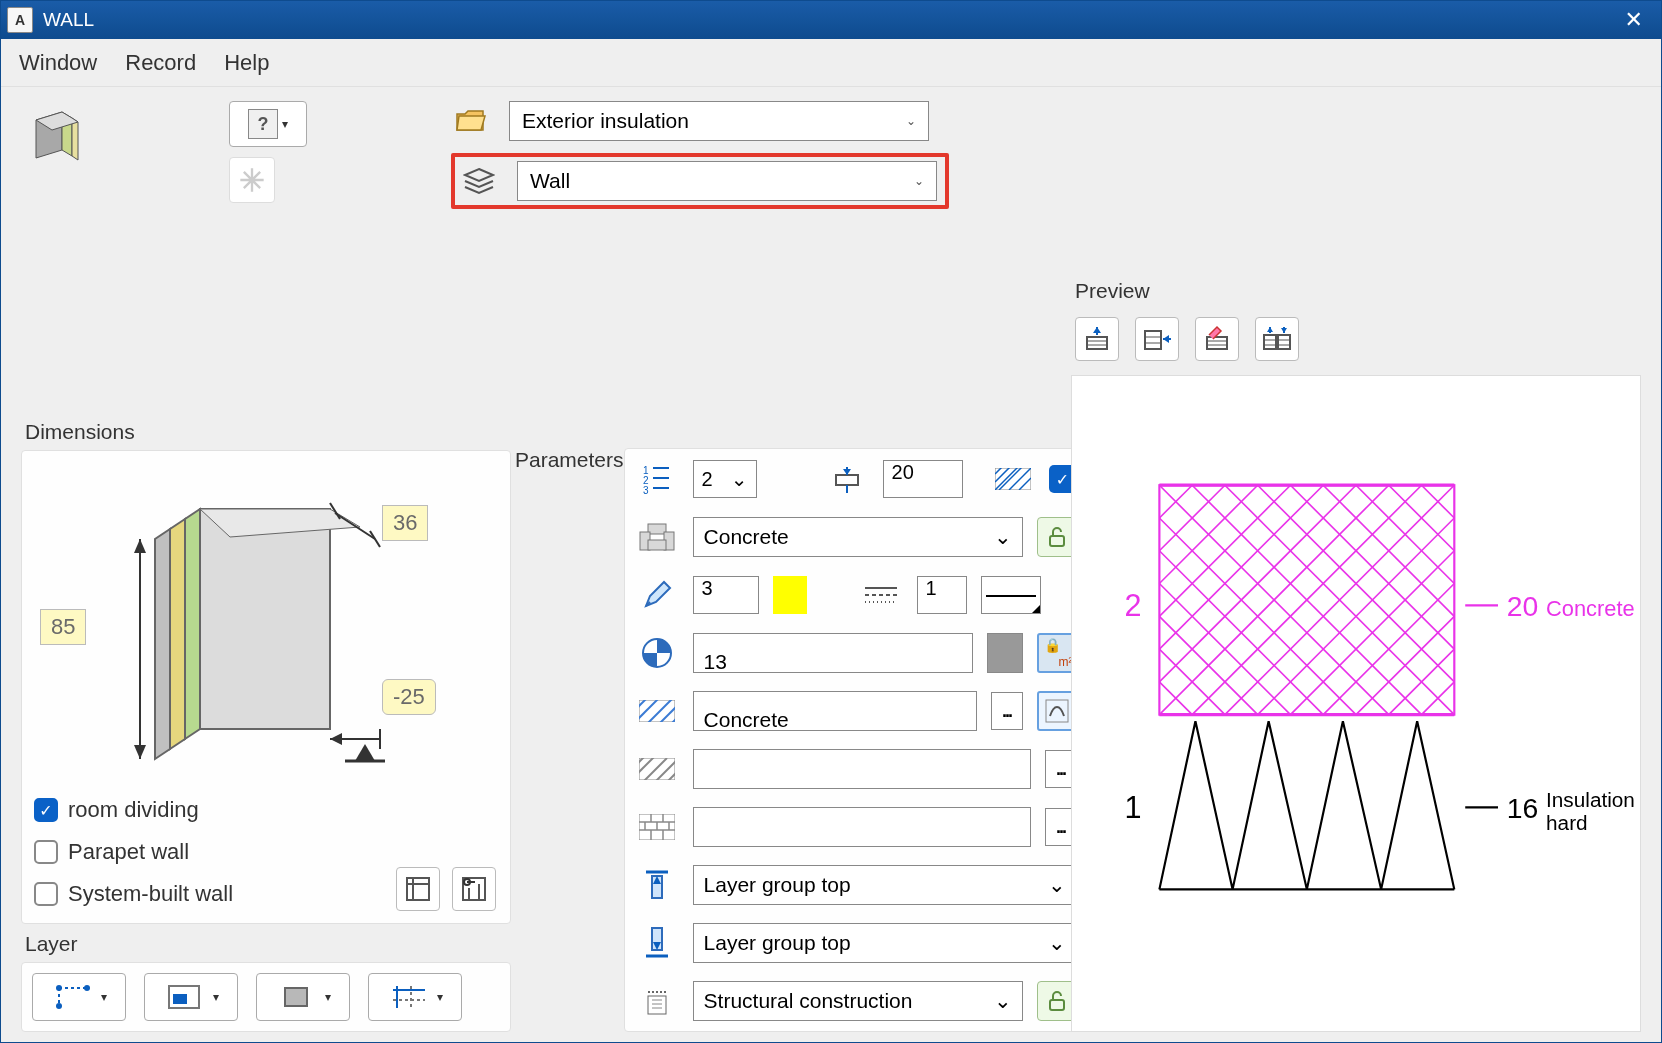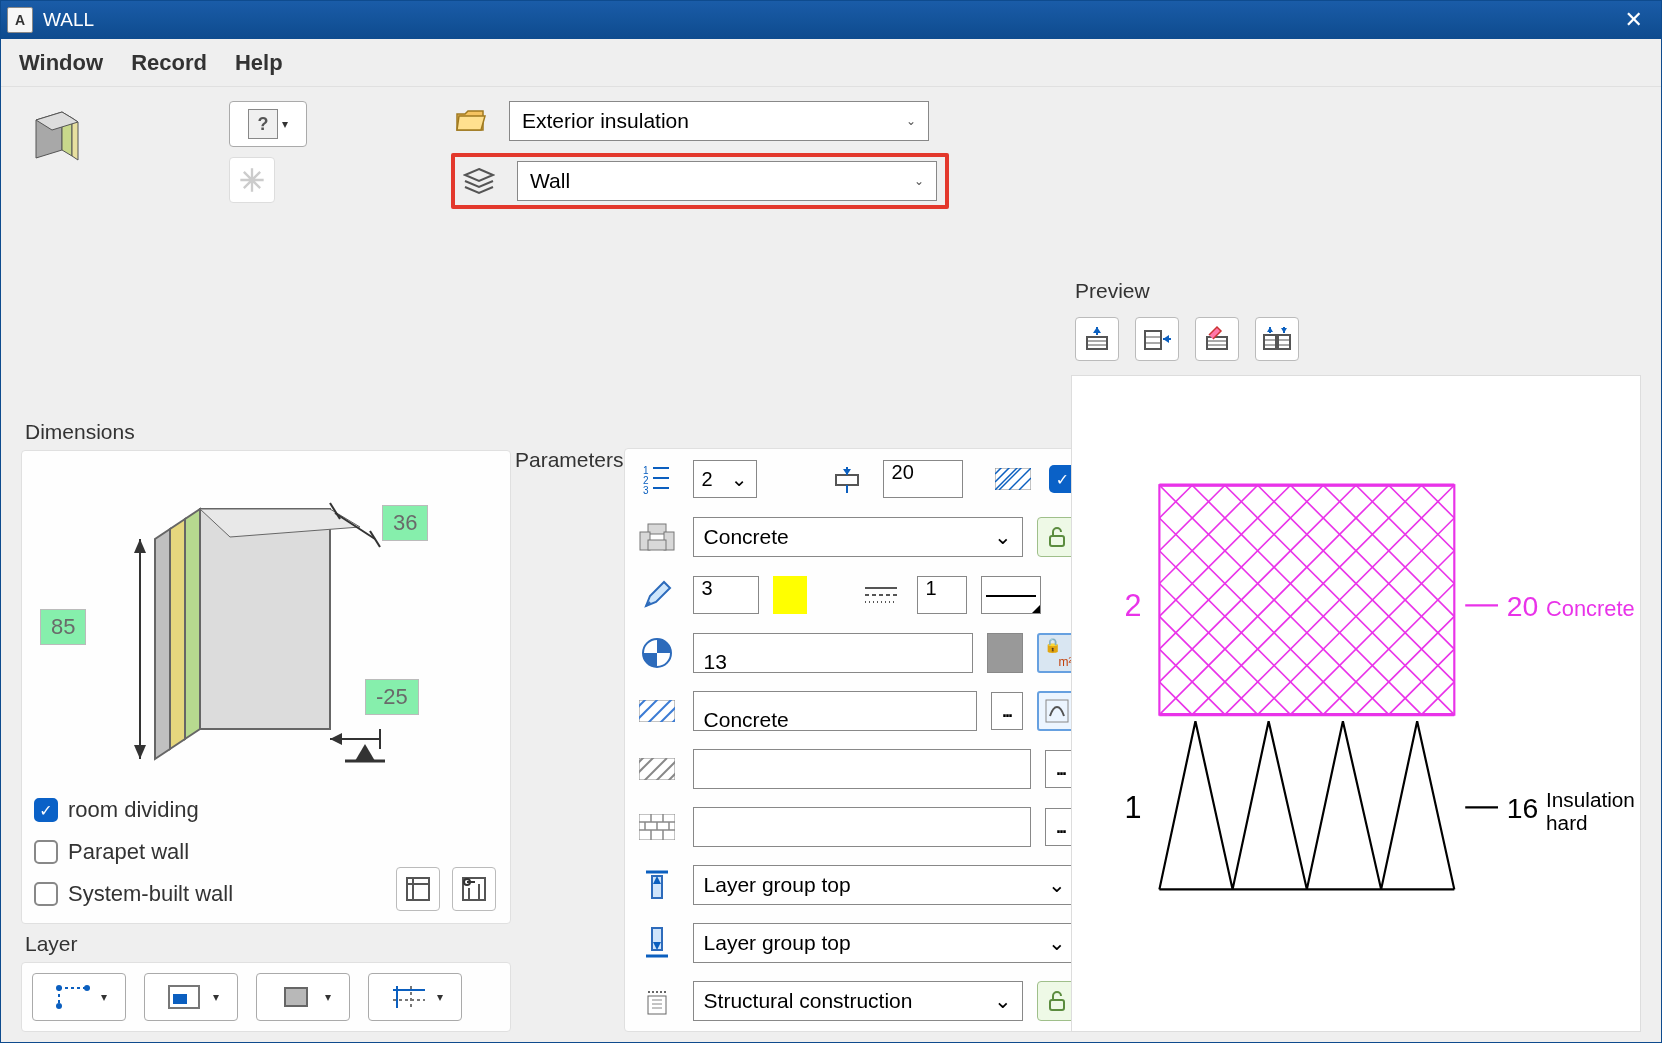--- a/index.html
+++ b/index.html
@@ -8,21 +8,21 @@
 .window { width: 1662px; height: 1043px; border: 1px solid #0e4b8e; display: flex; flex-direction: column; }
 
 
 .titlebar { height: 38px; background: linear-gradient(#1a5ca8, #0e4b8e); display: flex; align-items: center; padding: 0 6px; color: #fff; font-size: 19px; }
 .titlebar .app-icon { width: 26px; height: 26px; background: #f7f7f7; border: 1px solid #888; border-radius: 2px; display: flex; align-items: center; justify-content: center; color: #333; font-size: 14px; margin-right: 10px; font-weight: bold; }
 .titlebar .title { flex: 1; }
 .titlebar .close-btn { color: #fff; font-size: 22px; padding: 0 12px; cursor: pointer; }
 
 
 .menubar { height: 48px; background: #efefef; border-bottom: 1px solid #e0e0e0; display: flex; align-items: center; padding: 0 18px; gap: 28px; font-size: 22px; color: #333; }
-.menubar > div { cursor: pointer; font-weight: bold; }
+.menubar > div { cursor: pointer; }
 
 
 .body { flex: 1; background: #efefef; position: relative; padding: 14px 20px 10px 20px; display: flex; flex-direction: column; }
 
 
 .top-row { display: flex; align-items: flex-start; gap: 0; height: 115px; }
 .top-left-icons { display: flex; gap: 10px; align-items: flex-start; width: 430px; }
 .wall-icon-box { width: 68px; height: 68px; display:flex; align-items:center; justify-content:center; }
 .help-dropdown { width: 78px; height: 46px; background: #fff; border: 1px solid #aaa; border-radius: 4px; display:flex; align-items:center; justify-content:center; gap:4px;}
 .help-dropdown .qicon { width:30px; height:30px; border:1px solid #888; background:#f0f0f0; display:flex; align-items:center; justify-content:center; font-weight:bold; font-size:18px; color:#555;}
@@ -39,21 +39,21 @@
 
 
 .sections { display:flex; gap:0; flex:1;align-items:flex-end; }
 .section-title { font-size:21px; color:#333; margin-bottom:6px; padding-left:4px; }
 .panel { background:#fefefe; border:1px solid #e0e0e0; border-radius:4px; }
 
 
 .dimensions-col { width: 490px; display:flex; flex-direction:column; }
 .dimensions-panel { flex:1; padding:8px; }
 .dim-drawing { width:100%; height:330px; position:relative; }
-.dim-label { position:absolute; background:#86efac; border:1px solid #bbb; font-size:22px; color:#6a6a6a; padding:4px 10px; }
+.dim-label { position:absolute; background:#fef9c3; border:1px solid #bbb; font-size:22px; color:#6a6a6a; padding:4px 10px; }
 .checks { display:flex; flex-direction:column; gap:16px; padding:8px 4px 8px 4px; font-size:22px; color:#333; }
 .check-row { display:flex; align-items:center; gap:10px; }
 .check-row .cbx { width:24px; height:24px; border:2px solid #0a61c7; border-radius:5px; display:flex; align-items:center; justify-content:center; color:#fff; font-size:16px; }
 .check-row .cbx.checked { background:#0a61c7; }
 .check-row .cbx.unchecked { background:#fff; border-color:#888; }
 .dim-bottom-icons { display:flex; gap:12px; justify-content:flex-end; padding:4px 6px 4px 0; }
 .tool-icon { width:44px; height:44px; background:#fff; border:1px solid #bbb; border-radius:4px; display:flex; align-items:center; justify-content:center; }
 
 
 .input-section { margin-top:8px; }
@@ -192,21 +192,21 @@
               <line x1="340" y1="72" x2="350" y2="88" stroke="#333" stroke-width="2"></line>
 
               <line x1="300" y1="280" x2="350" y2="280" stroke="#333" stroke-width="2"></line>
               <polygon points="300,280 312,274 312,286" fill="#333"></polygon>
               <line x1="350" y1="270" x2="350" y2="290" stroke="#333" stroke-width="2"></line>
               <line x1="315" y1="302 " x2="355" y2="302" stroke="#333" stroke-width="3"></line>
               <polygon points="335,285 325,302 345,302" fill="#333"></polygon>
             </svg>
             <div class="dim-label" style="left:10px; top:150px;">85</div>
             <div class="dim-label" style="left:352px; top:46px;">36</div>
-            <div class="dim-label" style="left:335px; top:220px;">-25</div>
+            <div class="dim-label" style="left:352px; top:220px;border-radius:6px;">-25</div>
           </div>
 
           <div style="display:flex; justify-content:space-between; align-items:flex-end;">
             <div class="checks">
               <div class="check-row">
                 <div class="cbx checked">✓</div>
                 <span>room dividing</span>
               </div>
               <div class="check-row">
                 <div class="cbx unchecked"></div>

